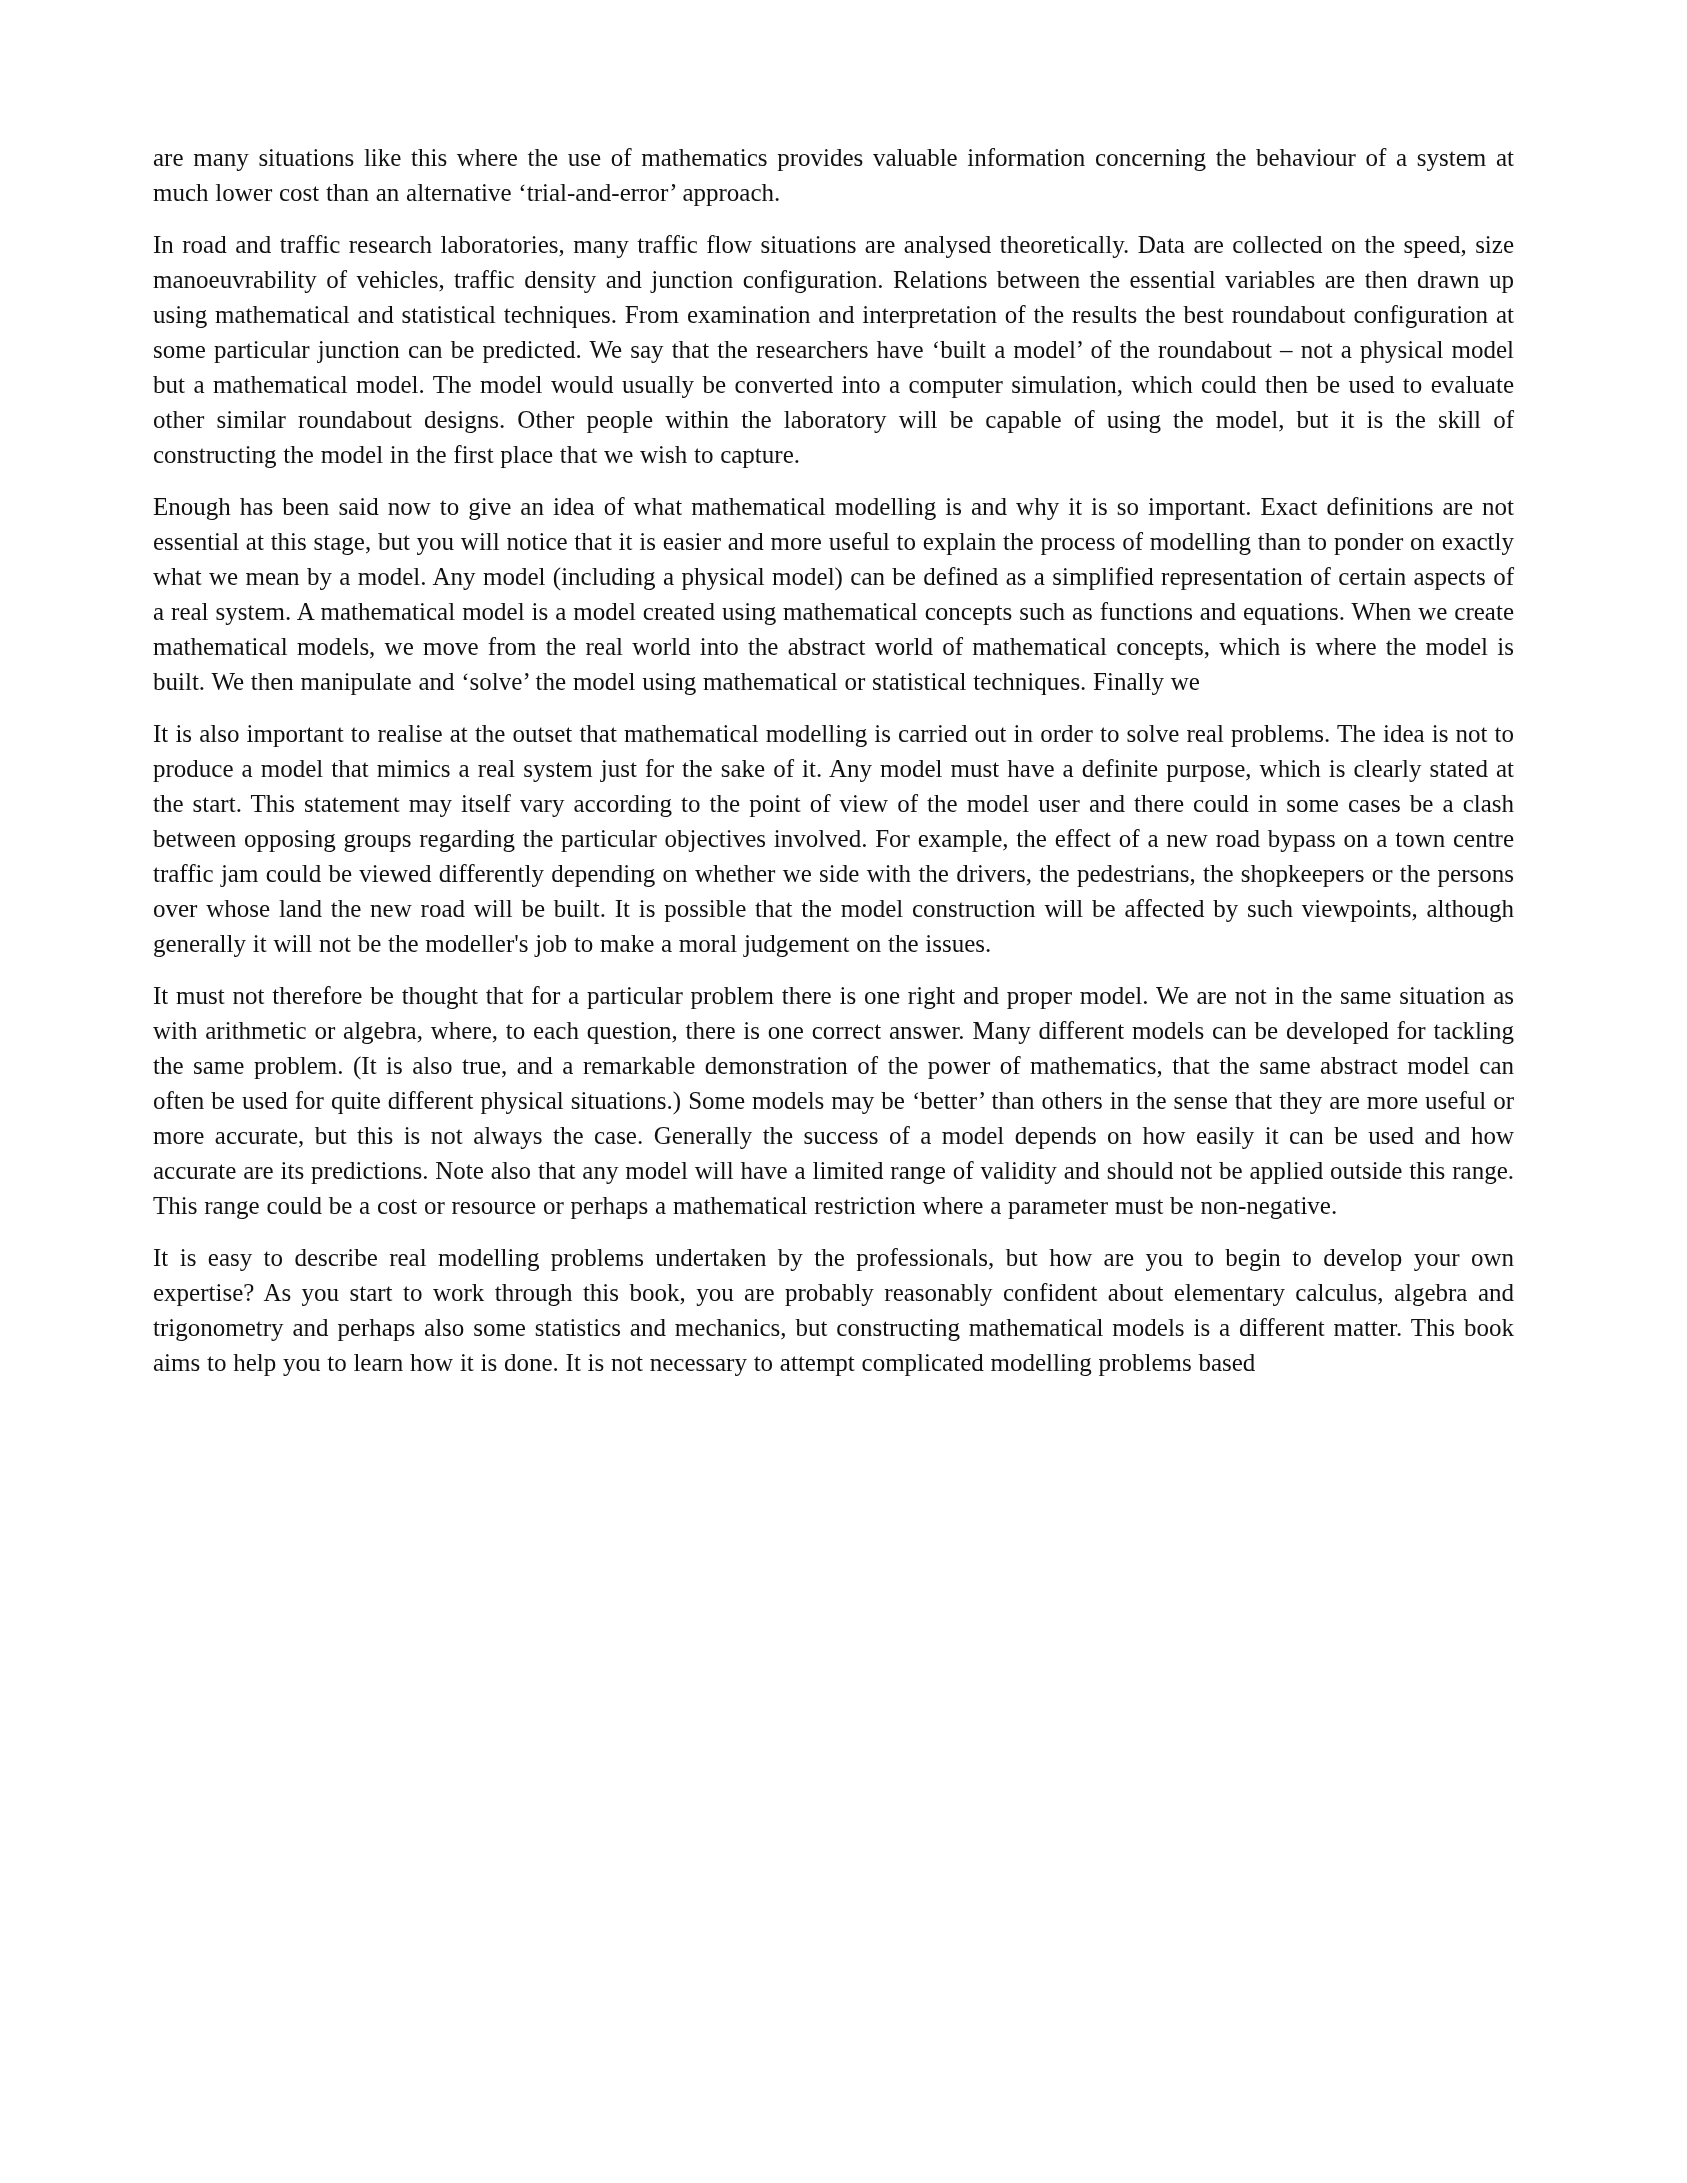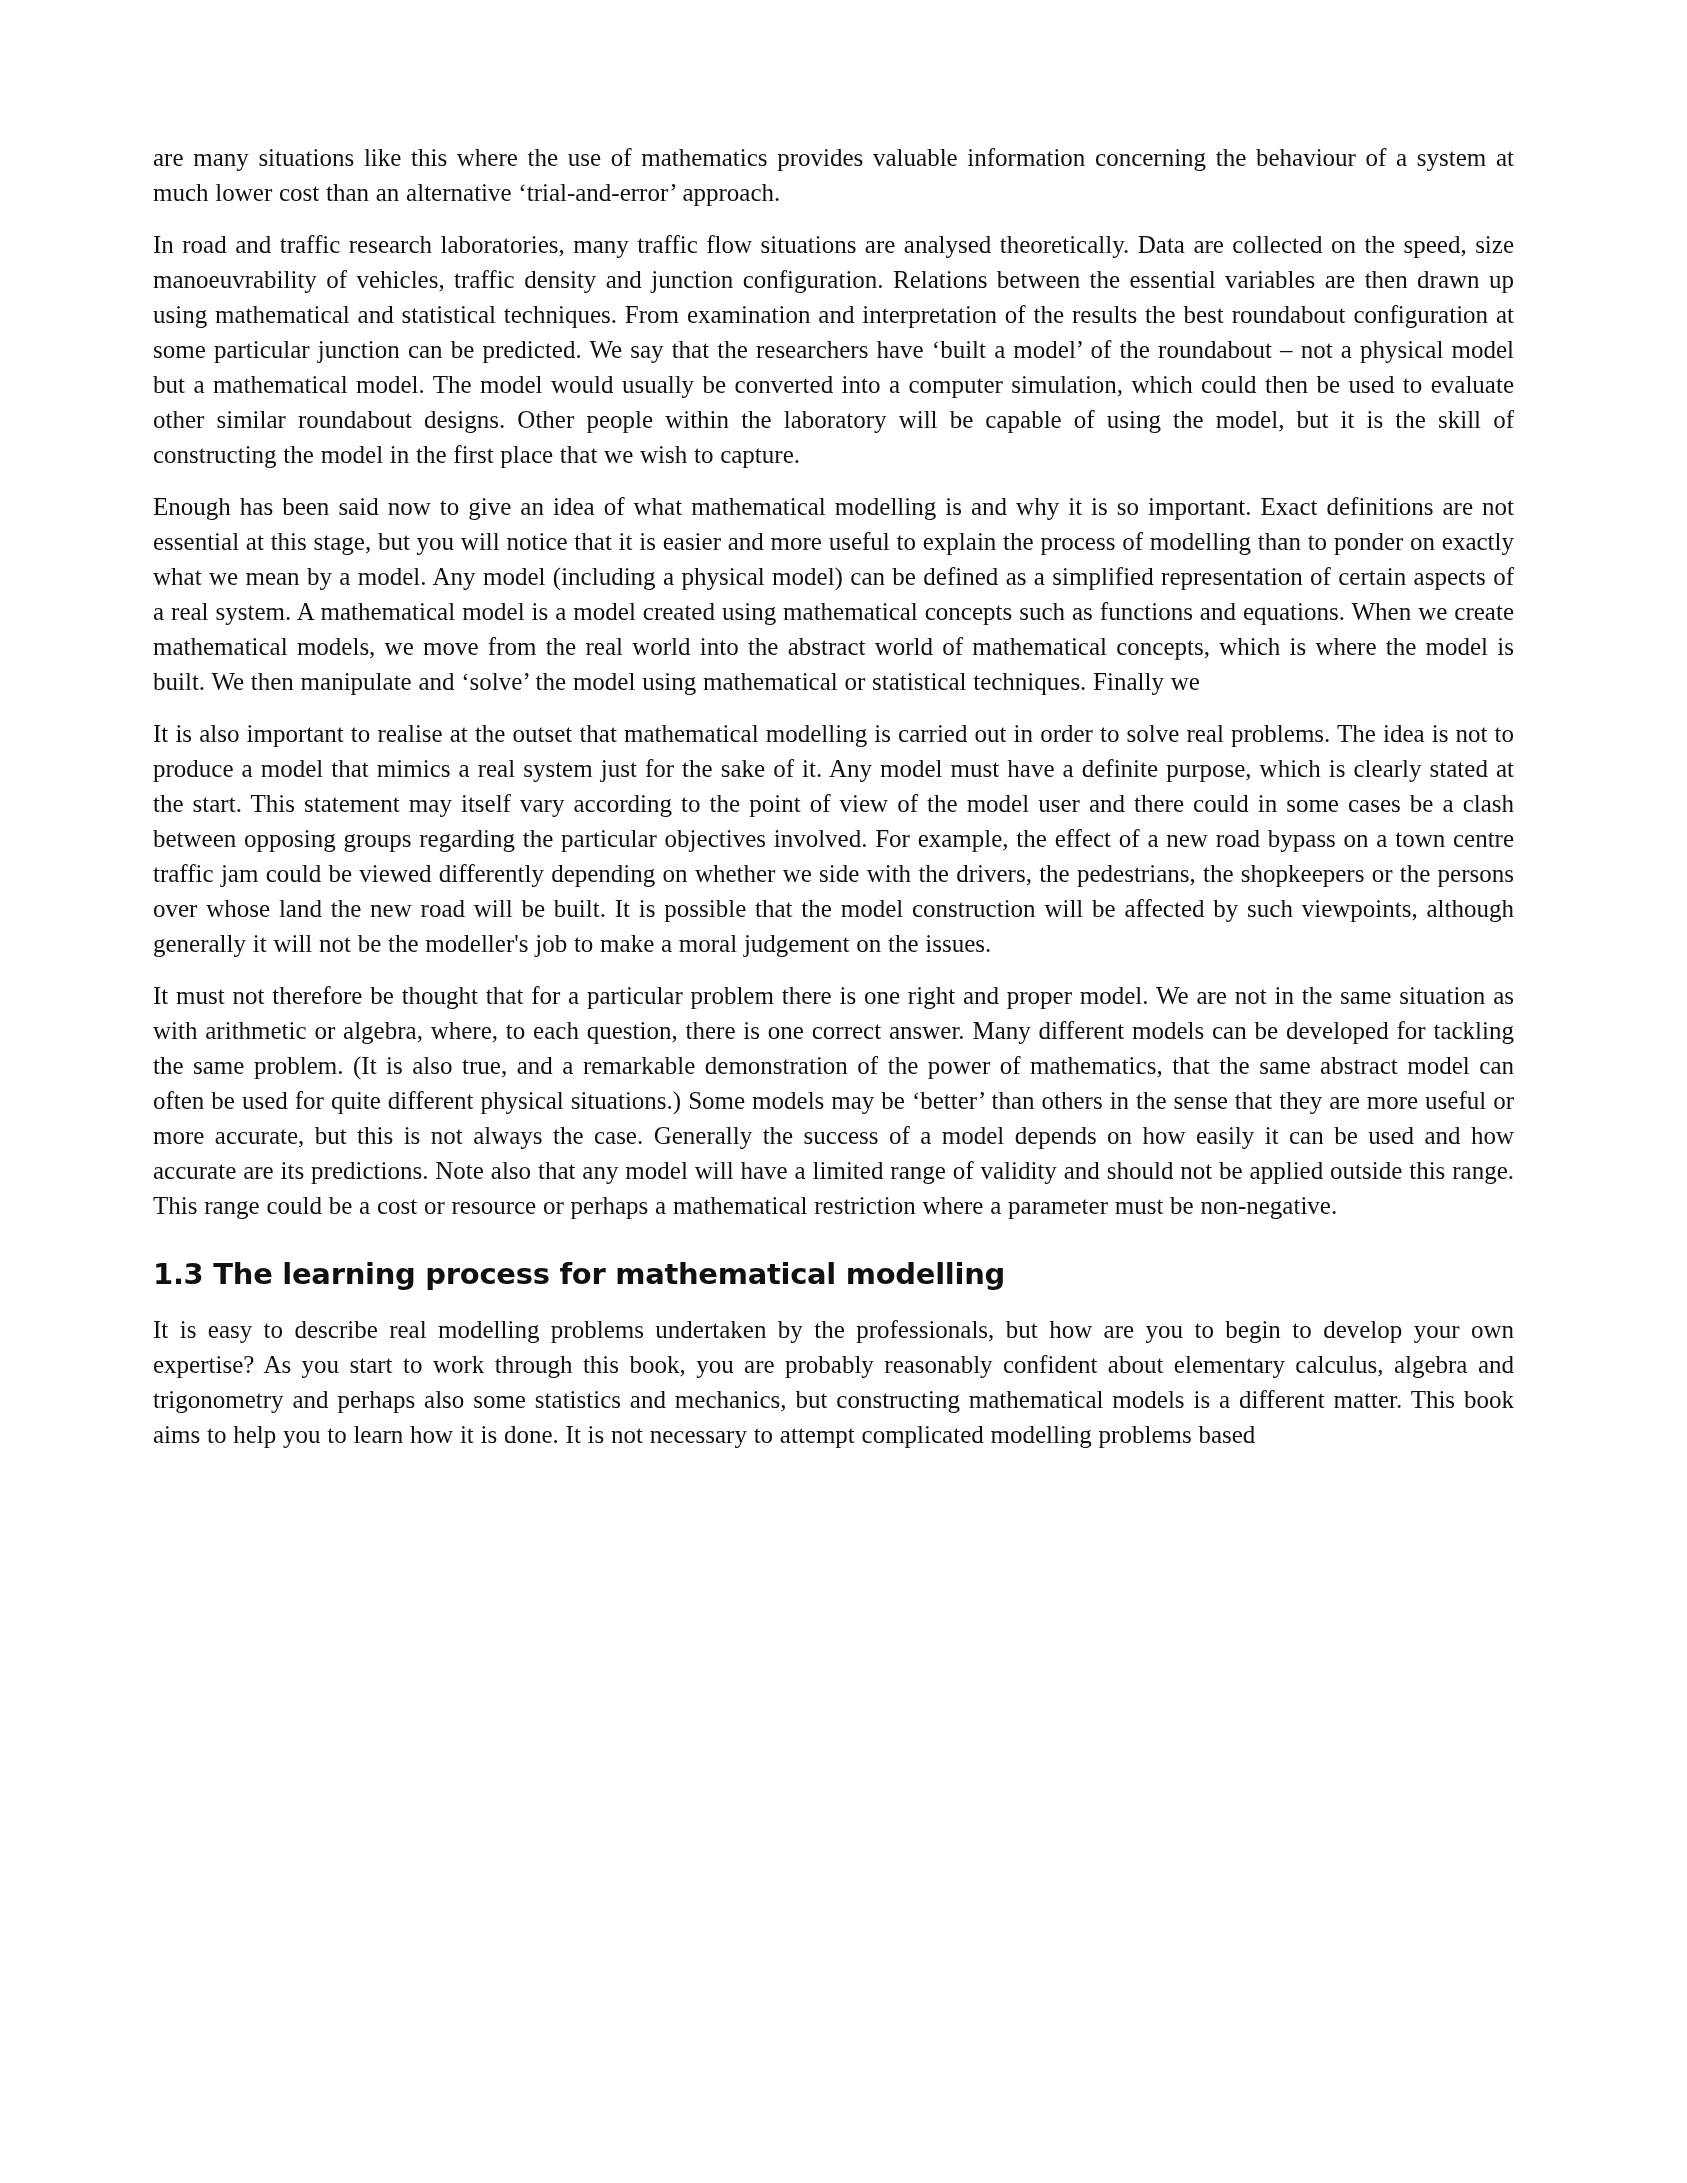--- a/index.html
+++ b/index.html
@@ -45,17 +45,16 @@
 </head>
 <body>
 
 <div class="page">
   <div class="body-text">
     <p>are many situations like this where the use of mathematics provides valuable information concerning the behaviour of a system at much lower cost than an alternative ‘trial-and-error’ approach.</p>
     <p>In road and traffic research laboratories, many traffic flow situations are analysed theoretically. Data are collected on the speed, size manoeuvrability of vehicles, traffic density and junction configuration. Relations between the essential variables are then drawn up using mathematical and statistical techniques. From examination and interpretation of the results the best roundabout configuration at some particular junction can be predicted. We say that the researchers have ‘built a model’ of the roundabout – not a physical model but a mathematical model. The model would usually be converted into a computer simulation, which could then be used to evaluate other similar roundabout designs. Other people within the laboratory will be capable of using the model, but it is the skill of constructing the model in the first place that we wish to capture.</p>
     <p>Enough has been said now to give an idea of what mathematical modelling is and why it is so important. Exact definitions are not essential at this stage, but you will notice that it is easier and more useful to explain the process of modelling than to ponder on exactly what we mean by a model. Any model (including a physical model) can be defined as a simplified representation of certain aspects of a real system. A mathematical model is a model created using mathematical concepts such as functions and equations. When we create mathematical models, we move from the real world into the abstract world of mathematical concepts, which is where the model is built. We then manipulate and ‘solve’ the model using mathematical or statistical techniques. Finally we</p>
     <p>It is also important to realise at the outset that mathematical modelling is carried out in order to solve real problems. The idea is not to produce a model that mimics a real system just for the sake of it. Any model must have a definite purpose, which is clearly stated at the start. This statement may itself vary according to the point of view of the model user and there could in some cases be a clash between opposing groups regarding the particular objectives involved. For example, the effect of a new road bypass on a town centre traffic jam could be viewed differently depending on whether we side with the drivers, the pedestrians, the shopkeepers or the persons over whose land the new road will be built. It is possible that the model construction will be affected by such viewpoints, although generally it will not be the modeller's job to make a moral judgement on the issues.</p>
     <p>It must not therefore be thought that for a particular problem there is one right and proper model. We are not in the same situation as with arithmetic or algebra, where, to each question, there is one correct answer. Many different models can be developed for tackling the same problem. (It is also true, and a remarkable demonstration of the power of mathematics, that the same abstract model can often be used for quite different physical situations.) Some models may be ‘better’ than others in the sense that they are more useful or more accurate, but this is not always the case. Generally the success of a model depends on how easily it can be used and how accurate are its predictions. Note also that any model will have a limited range of validity and should not be applied outside this range. This range could be a cost or resource or perhaps a mathematical restriction where a parameter must be non-negative.</p>
-    <h2 class="section-heading">1.3 The learning process for mathematical modelling</h2>
     <p>It is easy to describe real modelling problems undertaken by the professionals, but how are you to begin to develop your own expertise? As you start to work through this book, you are probably reasonably confident about elementary calculus, algebra and trigonometry and perhaps also some statistics and mechanics, but constructing mathematical models is a different matter. This book aims to help you to learn how it is done. It is not necessary to attempt complicated modelling problems based</p>
   </div>
 </div>
 
 
 </body></html>

